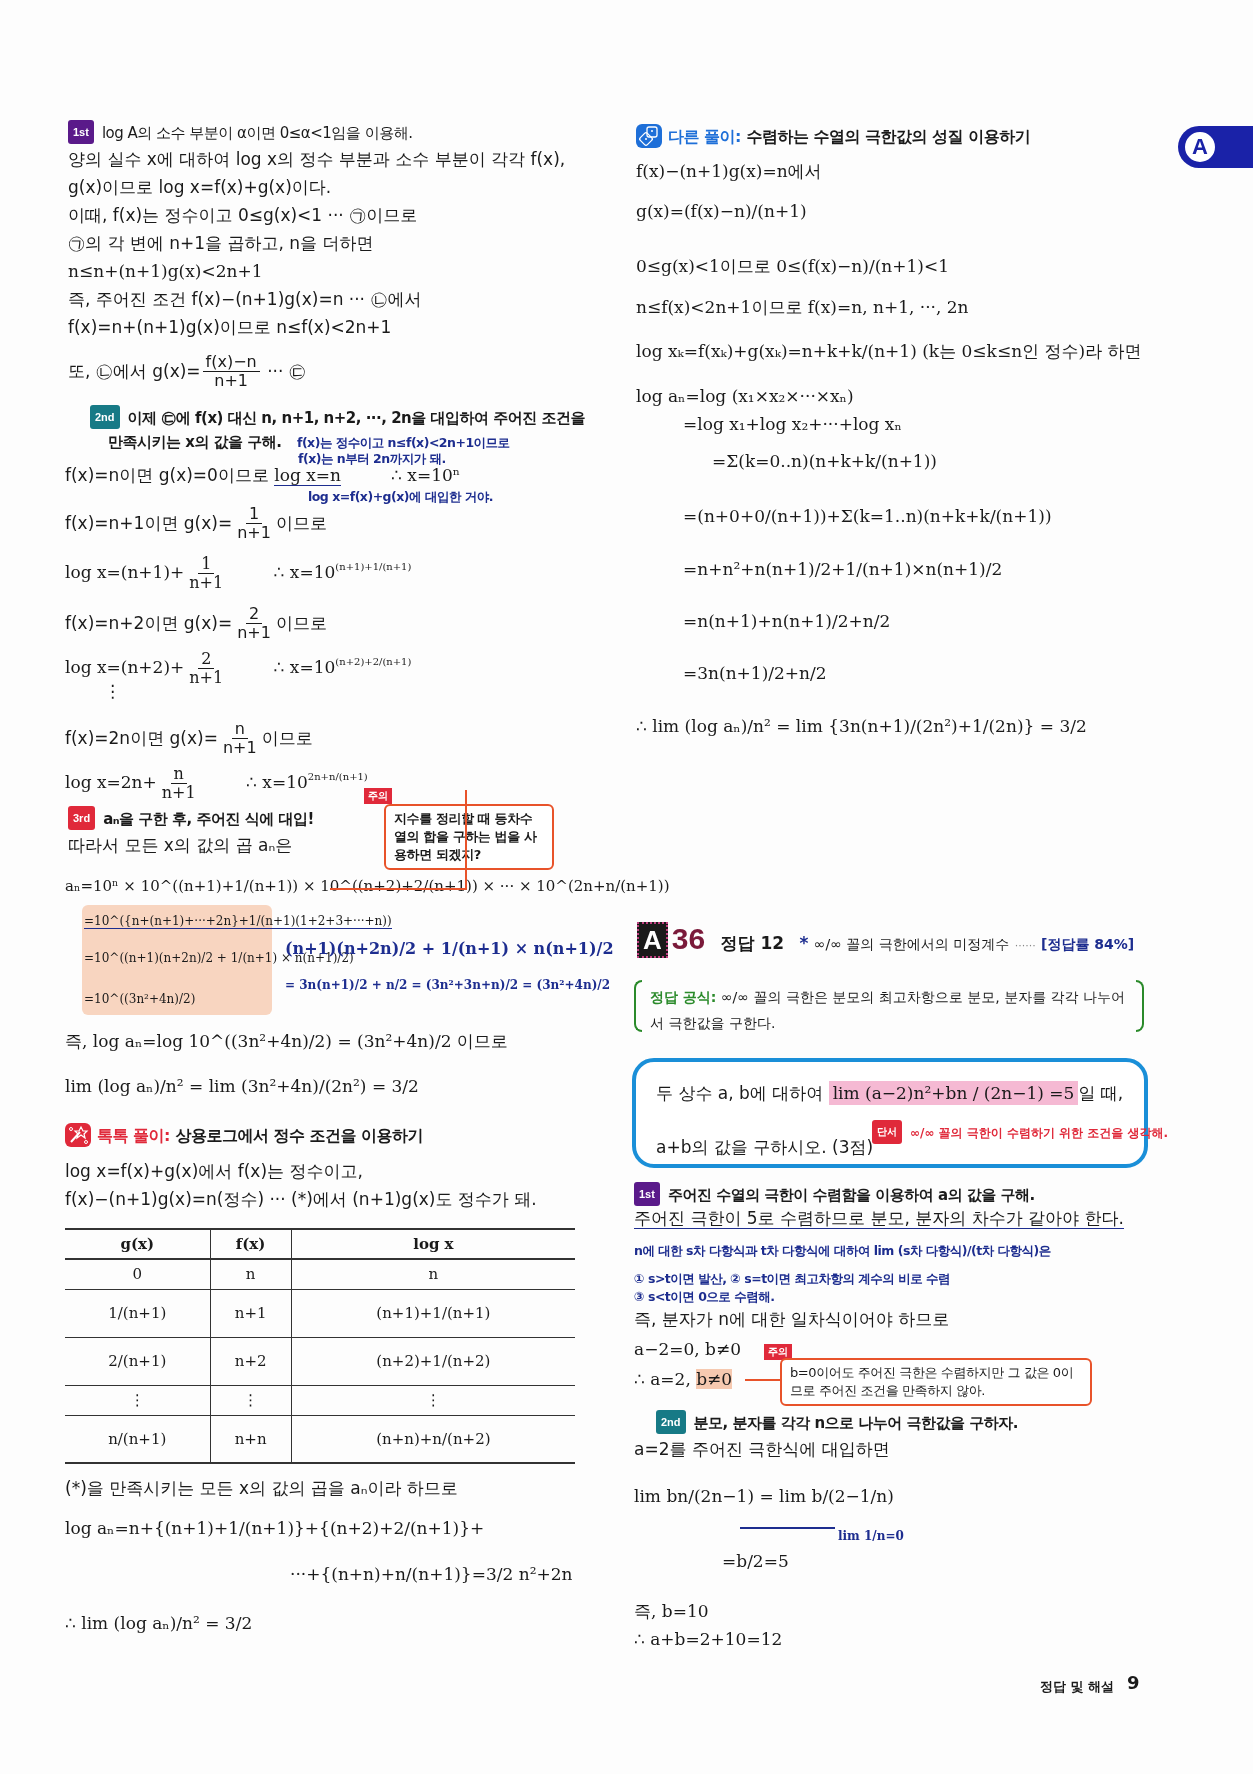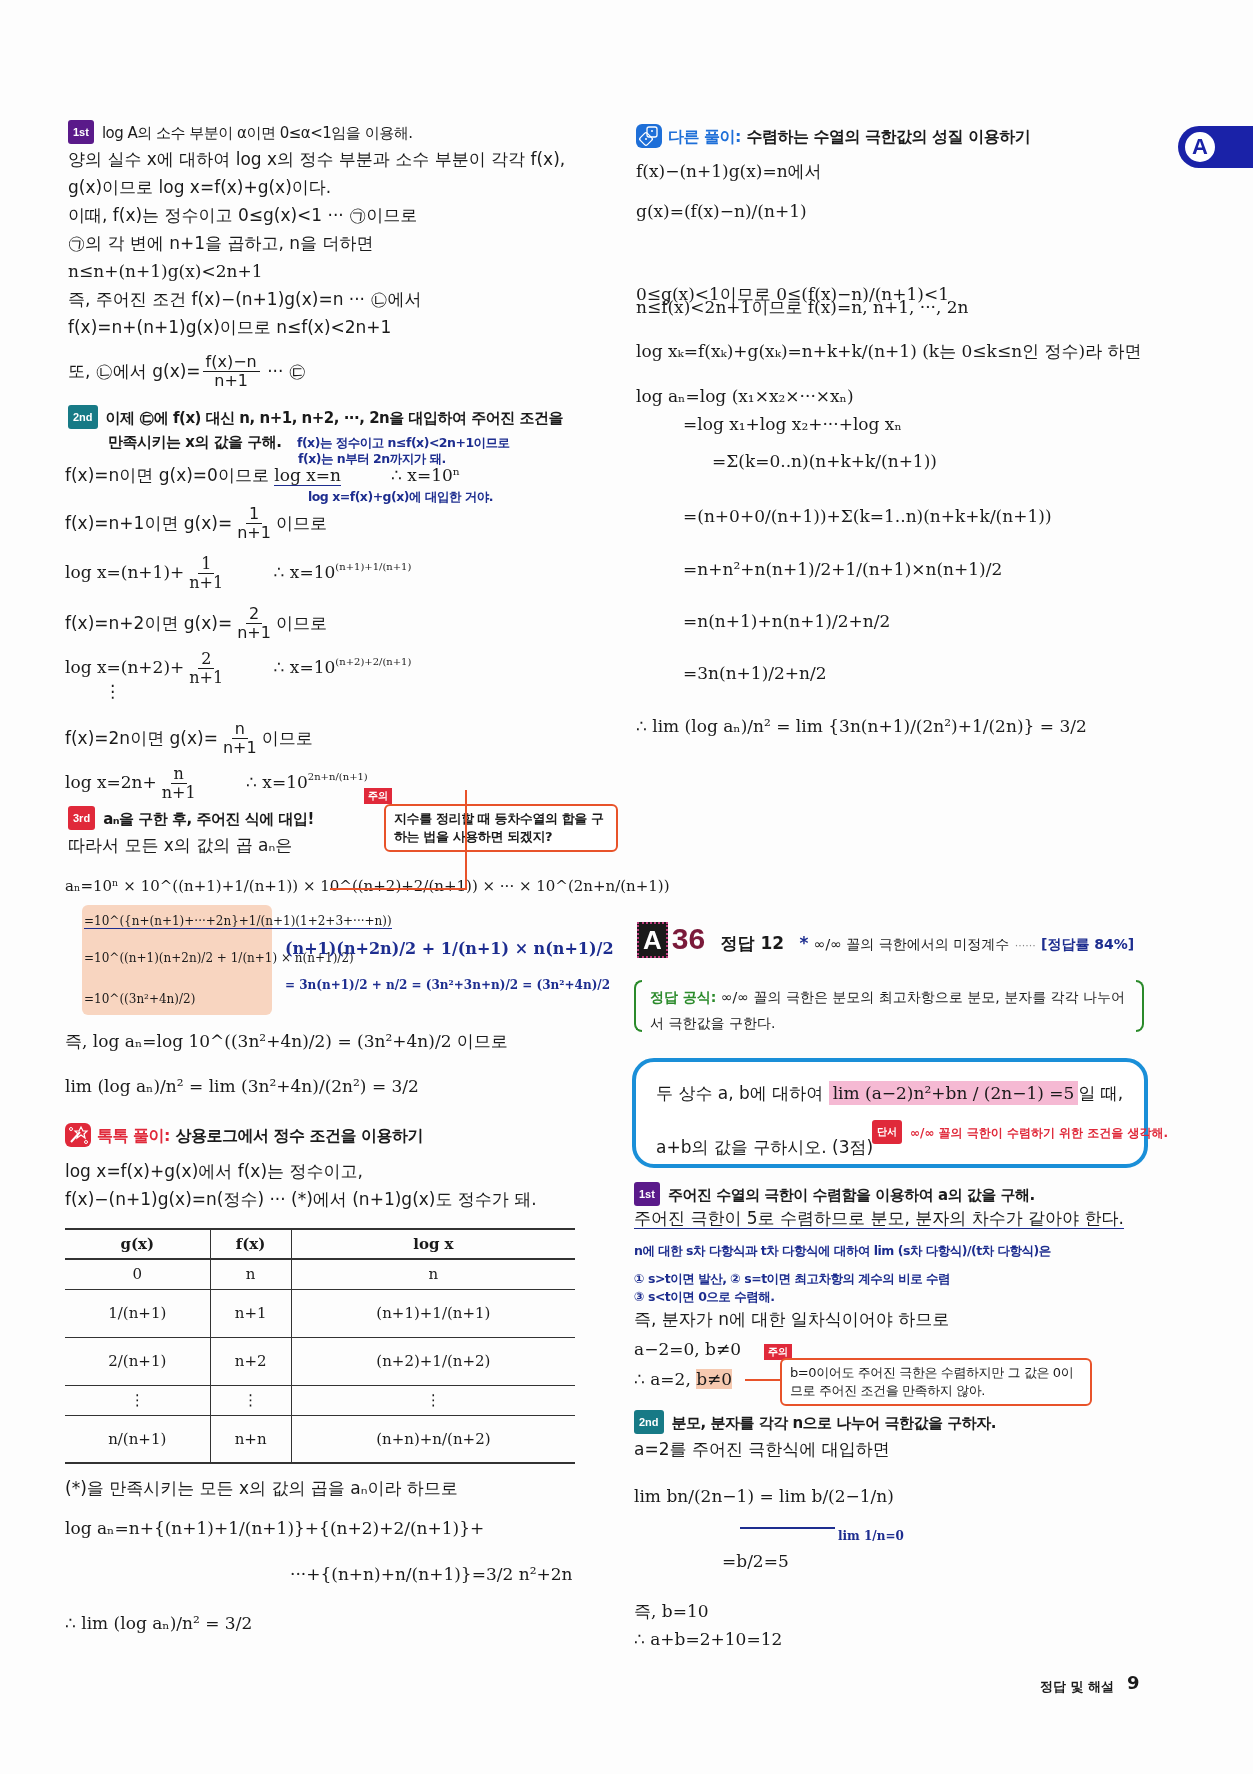--- a/index.html
+++ b/index.html
@@ -2,21 +2,21 @@
 <html><head>
 <meta charset="utf-8">
 <style>
   * { box-sizing: border-box; margin: 0; padding: 0; }
   html, body { width: 1253px; height: 1774px; background: #fdfdfd; overflow: hidden; }
   body { position: relative; font-family: "DejaVu Sans", sans-serif; color: #1a1a1a; }
   .m { font-family: "DejaVu Serif", serif; }
   .line { position: absolute; white-space: nowrap; font-size: 17px; line-height: 22px; }
   .badge { display: inline-block; color: #fff; font-weight: bold; font-size: 11px; padding: 1px 5px; border-radius: 3px; margin-right: 8px; vertical-align: 2px; font-family: "Liberation Sans", sans-serif; }
   .b1 { background: #5a1a8a; }
-  .b2 { background: #177a86; }
+  .b2 { background: #177a86; margin-left: 22px; }
   .b3 { background: #e0293a; }
   .step-text { font-size: 15px; font-weight: bold; letter-spacing: -0.5px; }
   .frac { display: inline-flex; flex-direction: column; align-items: center; vertical-align: middle; font-size: 16px; line-height: 18px; margin: 0 2px; }
   .frac .num { border-bottom: 1.3px solid #1a1a1a; padding: 0 3px; }
   .frac .den { padding: 0 3px; }
   sup { font-size: 10px; vertical-align: 8px; }
   .blue { color: #1d2d8f; }
   .blue-note { color: #1d2d8f; font-size: 12.5px; font-weight: bold; letter-spacing: -0.5px; }
   .ul { border-bottom: 1.5px solid #1d2d8f; }
   .hl { background: #f6c9b0; }
@@ -120,21 +120,21 @@
         <span class="num">n</span>
         <span class="den">n+1</span>
       </span>
     <span style="margin-left:40px">∴ x=10</span><sup>2n+n/(n+1)</sup>
   </div>
 
   <div class="line" style="left:68px;top:806px;">
     <span class="badge b3">3rd</span><span class="step-text">aₙ을 구한 후, 주어진 식에 대입!</span>
   </div>
   <div class="flag" style="left:364px;top:788px;">주의</div>
-  <div class="callout" style="left:384px;top:804px;width:234px;white-space:normal;">지수를 정리할 때 등차수열의 합을 구하는 법을 사용하면 되겠지?</div>
+  <div class="callout" style="left:384px;top:804px;width:170px;white-space:normal;">지수를 정리할 때 등차수열의 합을 구하는 법을 사용하면 되겠지?</div>
   <div class="line" style="left:68px;top:834px;">따라서 모든 x의 값의 곱 aₙ은</div>
   <div class="line m" style="left:65px;top:875px;font-size:15px;">aₙ=10ⁿ × 10^((n+1)+1/(n+1)) × 10^((n+2)+2/(n+1)) × ··· × 10^(2n+n/(n+1))</div>
 
   <div style="position:absolute;left:82px;top:905px;width:190px;height:110px;background:#f8d5c0;border-radius:6px;"></div>
   <div style="position:absolute;left:465px;top:790px;width:2px;height:100px;background:#e8532a;"></div>
   <div style="position:absolute;left:330px;top:888px;width:137px;height:2px;background:#e8532a;"></div>
   <div class="line m" style="left:84px;top:910px;font-size:12px;"><span class="ul">=10^({n+(n+1)+···+2n}+1/(n+1)(1+2+3+···+n))</span></div>
   <div class="line m" style="left:84px;top:947px;font-size:12px;">=10^((n+1)(n+2n)/2 + 1/(n+1) × n(n+1)/2)</div>
   <div class="line m" style="left:84px;top:988px;font-size:12px;">=10^((3n²+4n)/2)</div>
   <div class="line m blue" style="left:285px;top:938px;font-size:16px;font-weight:bold;">(n+1)(n+2n)/2 + 1/(n+1) × n(n+1)/2</div>
@@ -205,21 +205,21 @@
       <svg width="26" height="24" viewBox="0 0 26 24">
           <rect x="11" y="3" width="10" height="10" rx="2" fill="none" stroke="#fff" stroke-width="1.3"></rect>
           <rect x="5" y="10" width="10" height="10" rx="2" transform="rotate(45 10 15)" fill="none" stroke="#fff" stroke-width="1.3"></rect>
           <circle cx="10" cy="15" r="1" fill="#fff"></circle>
           <circle cx="16" cy="7" r="1" fill="#fff"></circle>
         </svg>
     </span><span class="sec-title" style="color:#1e6fd8">다른 풀이:</span> <span class="sec-title">수렴하는 수열의 극한값의 성질 이용하기</span>
   </div>
   <div class="line m" style="left:636px;top:160px;">f(x)−(n+1)g(x)=n에서</div>
   <div class="line m" style="left:636px;top:200px;">g(x)=(f(x)−n)/(n+1)</div>
-  <div class="line m" style="left:636px;top:255px;margin-top:28px;">0≤g(x)&lt;1이므로 0≤(f(x)−n)/(n+1)&lt;1</div>
+  <div class="line m" style="left:636px;top:255px;">0≤g(x)&lt;1이므로 0≤(f(x)−n)/(n+1)&lt;1</div>
   <div class="line m" style="left:636px;top:296px;">n≤f(x)&lt;2n+1이므로 f(x)=n, n+1, ···, 2n</div>
   <div class="line m" style="left:636px;top:340px;">log xₖ=f(xₖ)+g(xₖ)=n+k+k/(n+1) (k는 0≤k≤n인 정수)라 하면</div>
   <div class="line m" style="left:636px;top:385px;">log aₙ=log (x₁×x₂×···×xₙ)</div>
   <div class="line m" style="left:683px;top:413px;">=log x₁+log x₂+···+log xₙ</div>
   <div class="line m" style="left:712px;top:450px;">=Σ(k=0..n)(n+k+k/(n+1))</div>
   <div class="line m" style="left:683px;top:505px;">=(n+0+0/(n+1))+Σ(k=1..n)(n+k+k/(n+1))</div>
   <div class="line m" style="left:683px;top:558px;">=n+n²+n(n+1)/2+1/(n+1)×n(n+1)/2</div>
   <div class="line m" style="left:683px;top:610px;">=n(n+1)+n(n+1)/2+n/2</div>
   <div class="line m" style="left:683px;top:662px;">=3n(n+1)/2+n/2</div>
   <div class="line m" style="left:636px;top:715px;">∴ lim (log aₙ)/n² = lim {3n(n+1)/(2n²)+1/(2n)} = 3/2</div>

